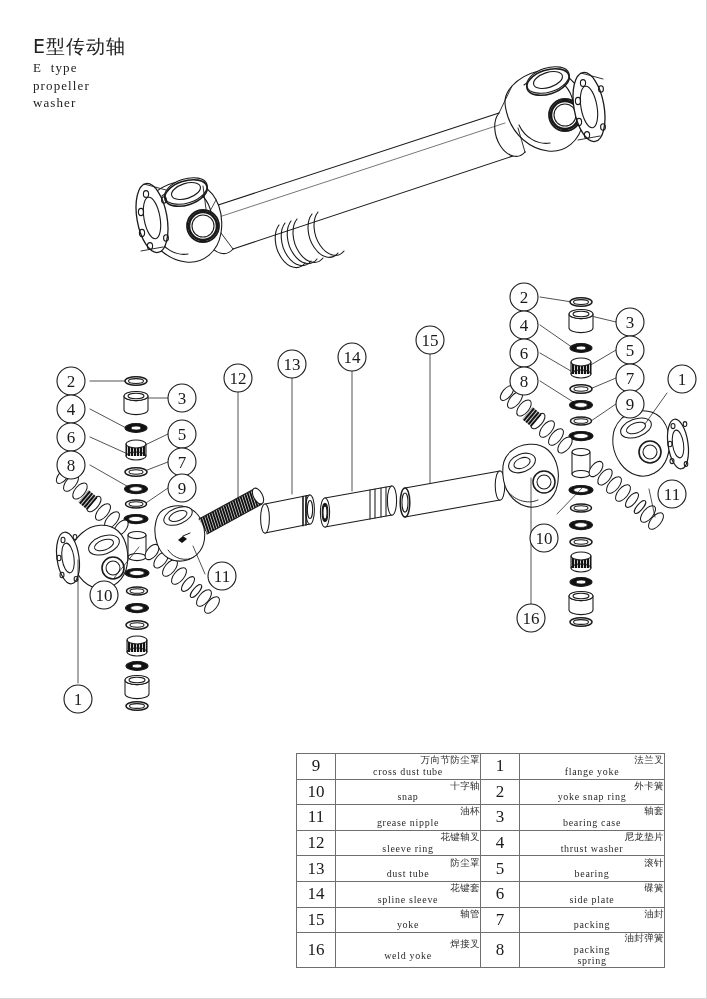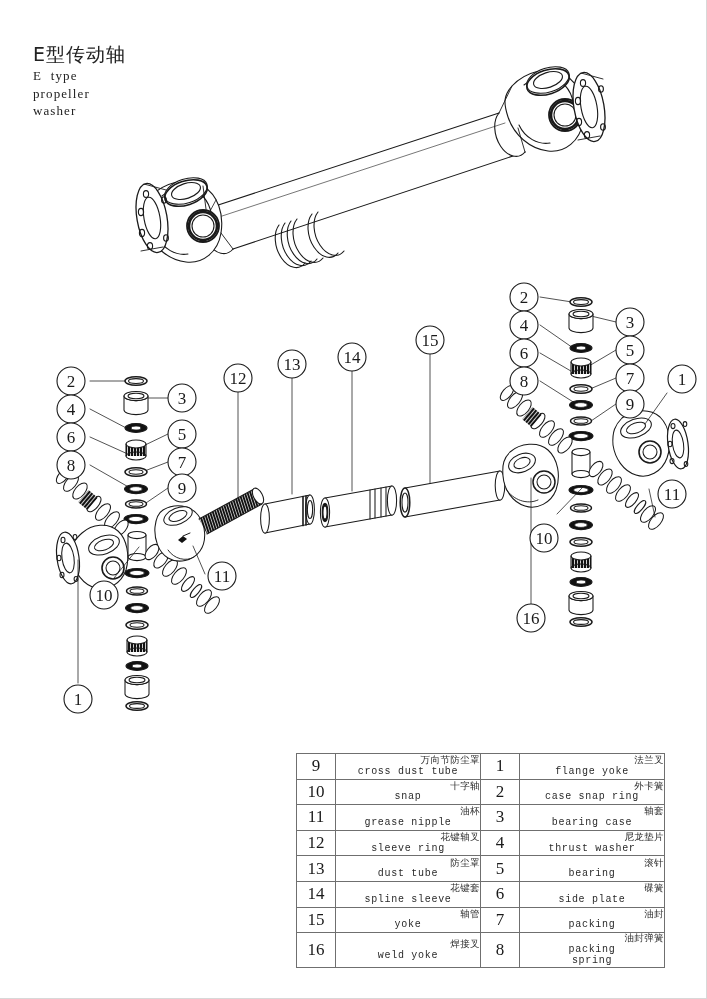--- a/index.html
+++ b/index.html
@@ -25,21 +25,20 @@
 
   
   #title-block {
     position: absolute;
     left: 33px;
     top: 34px;
     line-height: 1.34;
     font-size: 19px;
     letter-spacing: 0.4px;
     color: #222;
-    margin-top: 8px;
   }
   #title-block .cn {
     font-family: "DejaVu Sans", "Liberation Sans", sans-serif;
     font-size: 19px;
     letter-spacing: 1px;
   }
   #title-block .en {
     font-family: "Liberation Serif", "DejaVu Serif", serif;
     font-size: 13px;
     letter-spacing: 1.1px;
@@ -88,21 +87,21 @@
     display: block;
     font-family: "DejaVu Sans", "Liberation Sans", sans-serif;
     font-size: 9.5px;
     line-height: 1.12;
     color: #2a2a2a;
     letter-spacing: 0.4px;
     text-align: right;
   }
   .en-name {
     display: block;
-    font-family: Liberation Mono, monospace;
+    font-family: Liberation Serif, serif;
     font-size: 10px;
     line-height: 1.15;
     color: #2a2a2a;
     letter-spacing: 0.7px;
     white-space: nowrap;
   }
   .en-name.overflow {
     position: relative;
     z-index: 2;
   }
@@ -676,21 +675,21 @@
         </tr>
         <tr>
           <td class="num">10</td>
           <td class="name">
             <span class="cn-name">十字轴</span>
             <span class="en-name">snap</span>
           </td>
           <td class="num">2</td>
           <td class="name">
             <span class="cn-name">外卡簧</span>
-            <span class="en-name">case snap ring</span>
+            <span class="en-name">yoke snap ring</span>
           </td>
         </tr>
         <tr>
           <td class="num">11</td>
           <td class="name">
             <span class="cn-name">油杯</span>
             <span class="en-name">grease nipple</span>
           </td>
           <td class="num">3</td>
           <td class="name">

